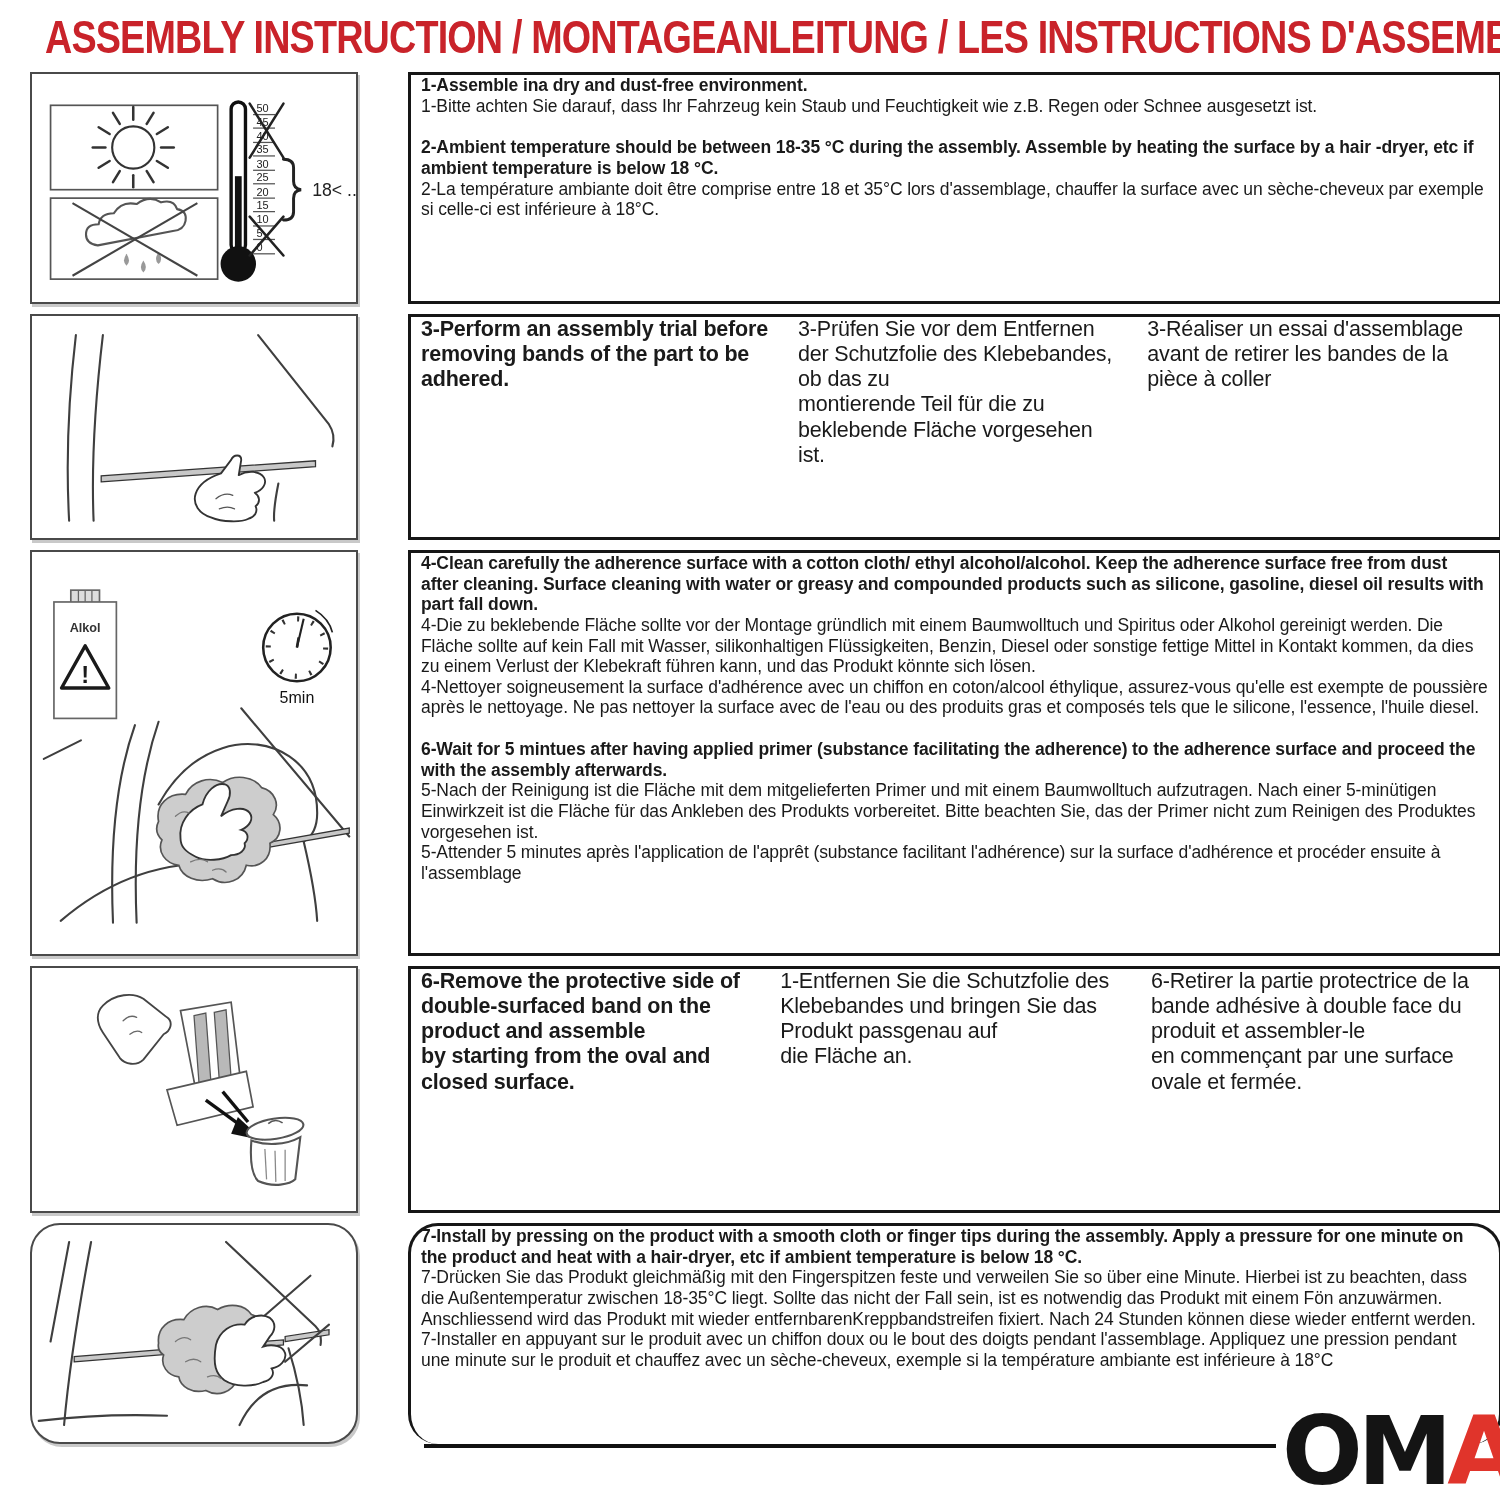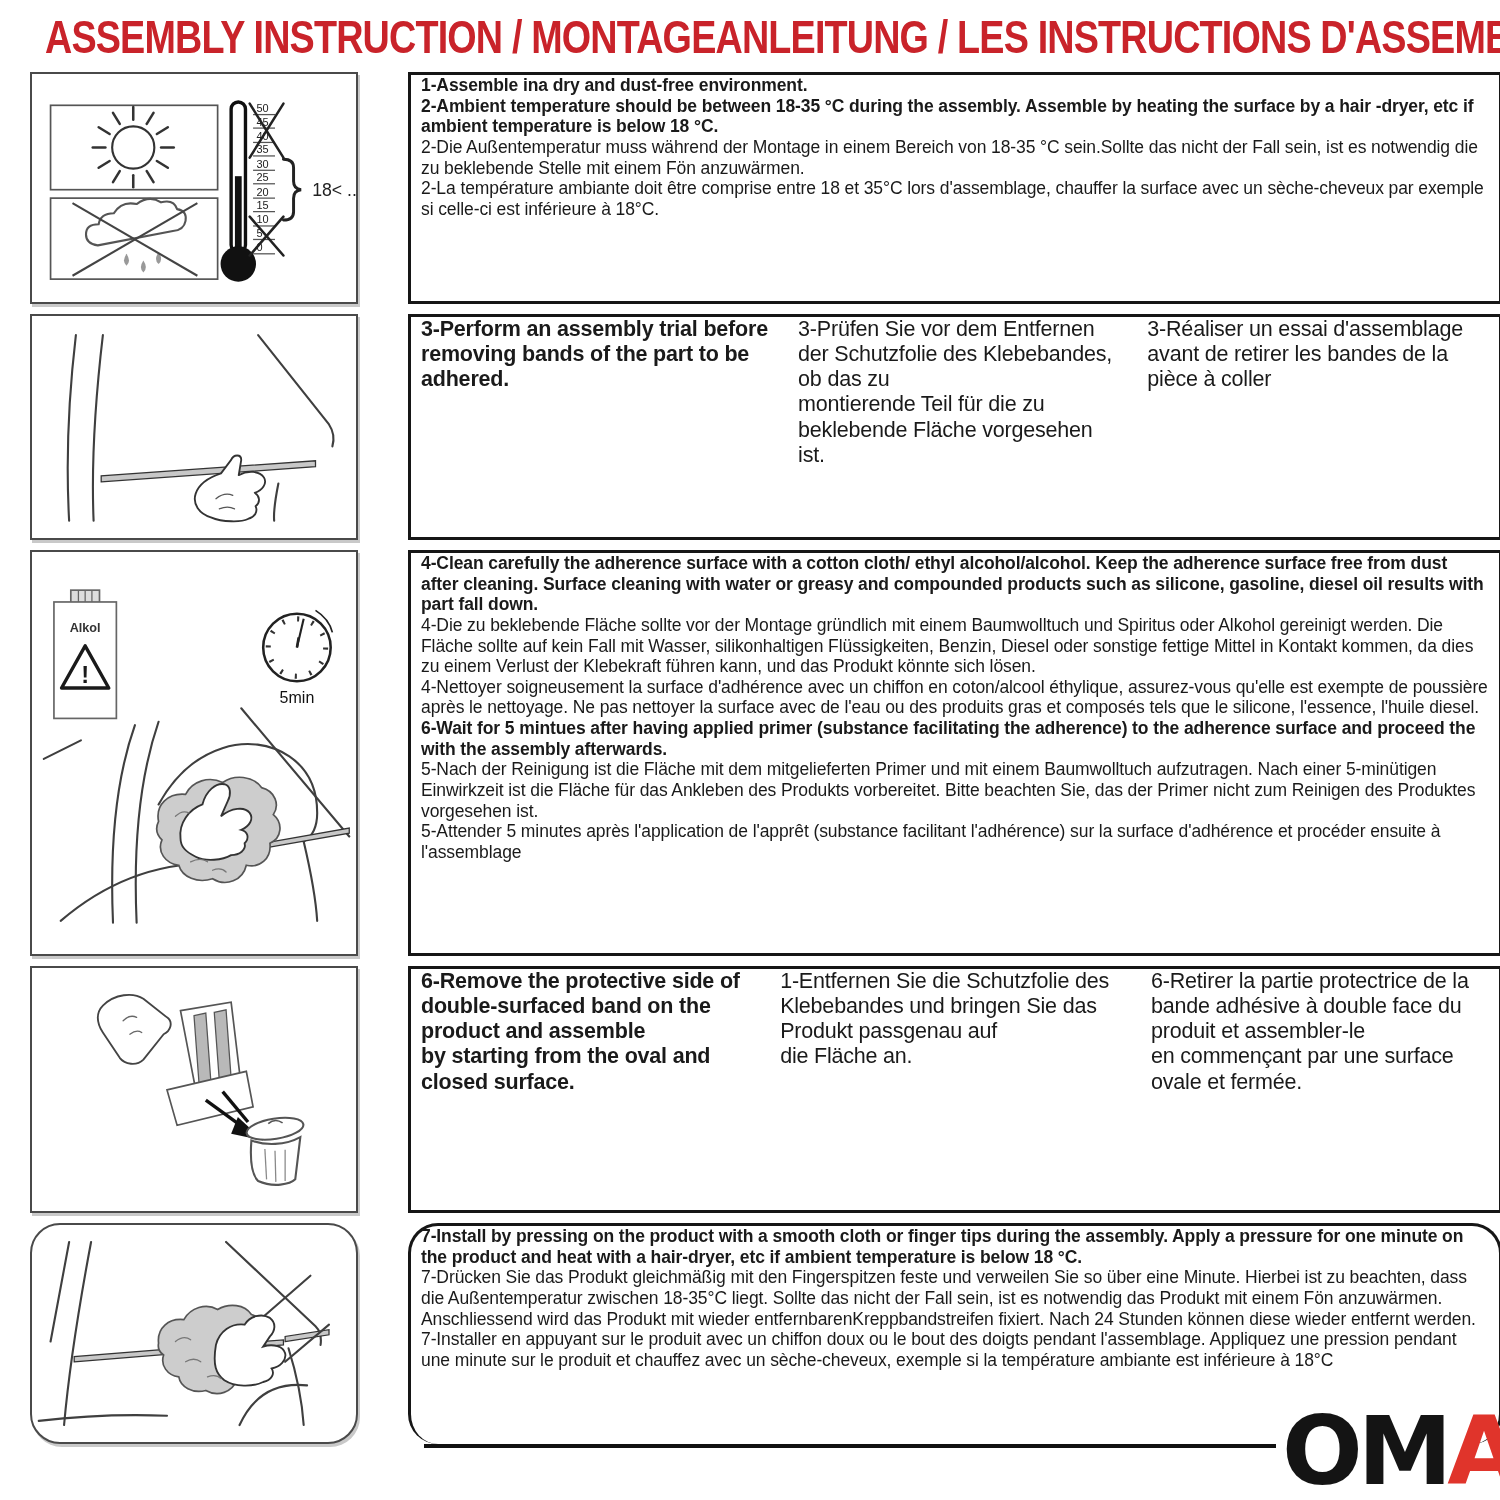--- a/index.html
+++ b/index.html
@@ -15,21 +15,21 @@
   .fig svg{display:block;width:100%;height:100%;}
   .r1{top:72px;height:232px;}
   .r2{top:314px;height:226px;}
   .r3{top:550px;height:406px;}
   .r4{top:966px;height:247px;}
   .r5{top:1223px;height:221px;border-radius:30px;}
   .txt.r5{border-bottom:none;}
   .center{display:flex;flex-direction:row;justify-content:center;gap:25px;}
   .para{margin:0;font-size:17.5px;line-height:1.18;letter-spacing:-0.1px;white-space:pre-line;}
   .para.b{font-weight:bold;}
-  .para.gap{}
+  .para.gap{margin-top:21px;}
   .large .para{font-size:21.5px;line-height:1.17;letter-spacing:-0.2px;}
   .footer-line{position:absolute;left:424px;top:1444px;width:852px;height:4px;background:#111;}
   .logo{position:absolute;left:1282px;top:1404px;font-family:"DejaVu Sans",sans-serif;
         font-weight:bold;font-size:95px;line-height:1;letter-spacing:-5px;white-space:nowrap;}
   .logo .lb{color:#141414;}
   .logo .lr{color:#e0342b;}
   svg text{font-family:"Liberation Sans",sans-serif;}
 </style>
 </head>
 <body>
@@ -104,22 +104,22 @@
             <line x1="298" y1="148" x2="258" y2="194"></line>
         </g>
         <path d="M298,80 Q310,80 310,90 L310,106 Q310,115 319,116 Q310,117 310,126 L310,142 Q310,152 298,152" fill="none" stroke="#222" stroke-width="3.5" stroke-linecap="round"></path>
         <text x="332" y="124" font-size="21" fill="#222">18&lt; ....&lt;35 C</text>
       </g>
     </svg>
   </div>
 
   <div class="txt r1">
     <p class="para b">1-Assemble ina dry and dust-free environment.</p>
+    <p class="para">1-Bitte achten Sie darauf, dass Ihr Fahrzeug kein Staub und Feuchtigkeit wie z.B. Regen oder Schnee ausgesetzt ist.</p>
     <p class="para b gap">2-Ambient temperature should be between 18-35 °C  during the assembly. Assemble by heating the surface by a hair -dryer, etc if ambient temperature is below 18 °C.</p>
-    <p class="para">2-Die Außentemperatur muss während der Montage in einem Bereich von 18-35 °C  sein.Sollte das nicht der Fall sein, ist es notwendig die zu beklebende Stelle mit einem Fön anzuwärmen.</p>
     <p class="para">2-La température ambiante doit être comprise entre 18 et 35°C lors d'assemblage, chauffer la surface avec un sèche-cheveux par exemple si celle-ci est inférieure à 18°C.</p>
   </div>
 
   <div class="fig r2">
     <svg viewBox="0 0 384 222">
       <g stroke="#3f3f3f" stroke-width="2.5" fill="none" stroke-linecap="round">
         <path d="M52,2 C44,70 40,150 44,222"></path>
         <path d="M84,2 C76,70 70,150 73,222"></path>
         <path d="M268,2 L352,108 Q360,120 356,134"></path>
         <path d="M292,178 C288,198 286,210 287,222"></path>

